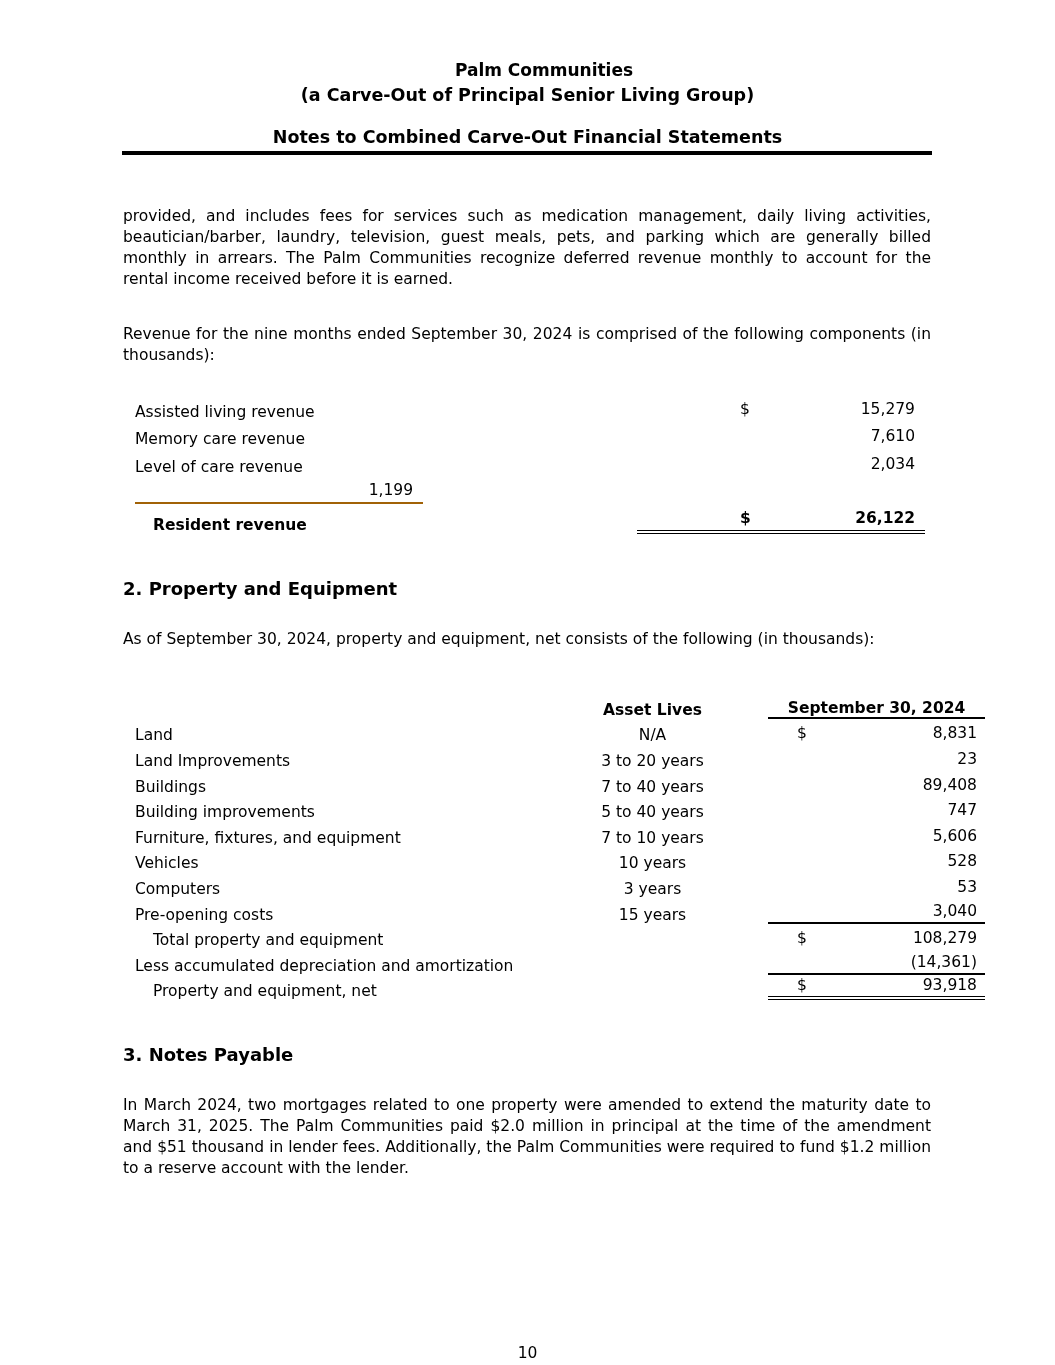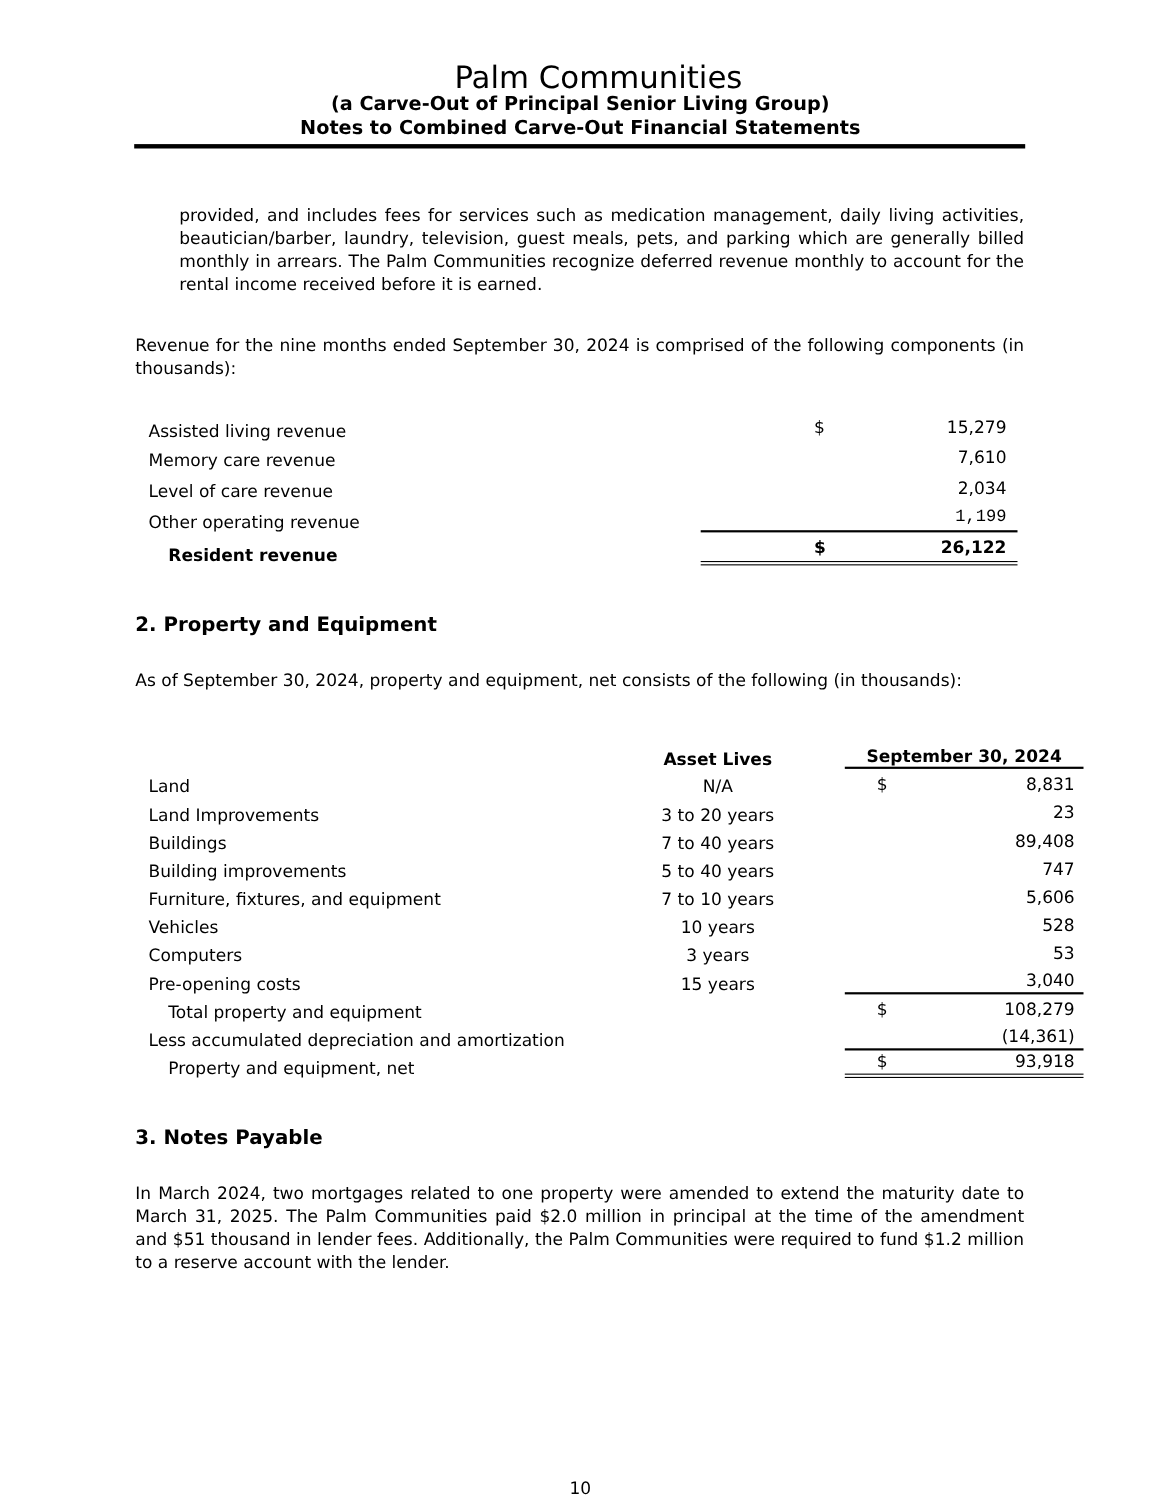--- a/index.html
+++ b/index.html
@@ -11,55 +11,55 @@
   }
   .page {
     position: relative;
     width: 1055px;
     height: 1365px;
     background: #ffffff;
     overflow: hidden;
   }
   
   .doc-header { text-align: center; padding-top: 57px; }
-  .company-name   { font-size: 28px; font-weight: normal; line-height: 27px; margin-left: 33px; }
+  .company-name   { font-size: 17px; font-weight: bold; line-height: 27px; margin-left: 33px; }
   .carveout-line  { font-size: 17.5px; font-weight: bold; line-height: 22px; }
-  .doc-title      { font-size: 17.5px; font-weight: bold; line-height: 22px; }
+  .doc-title      { font-size: 17.5px; font-weight: bold; line-height: 22px; margin-top: 20px; }
   .header-rule {
     margin: 3px 0 0 122px;
     width: 810px;
     height: 4px;
     background: #000;
   }
   
   .body-col { margin-left: 123px; width: 808px; }
   p.bodytext {
     font-size: 15.5px;
     line-height: 21px;
     text-align: justify;
   }
-  .p-continuation { margin-top: 51px; margin-left: 40px; }
+  .p-continuation { margin-top: 51px; }
   .p-revenue-intro { margin-top: 34px; }
   .p-pe-intro { margin-top: 29px; }
   .p-notes { margin-top: 29px; }
   .section-heading {
     font-size: 18px;
     font-weight: bold;
     line-height: 22px;
   }
   .h-property { margin-top: 44px; }
   .h-notes { margin-top: 44px; }
   
   .t1 { margin-left: 12px; width: 790px; margin-top: 27px; font-size: 15.5px; }
   .t1-row { display: flex; align-items: flex-end; height: 27.7px; }
   .t1-label { flex: 1; margin-top: 36px; }
   .t1-money { width: 288px; display: flex; align-items: flex-end; padding-bottom: 3px; }
   .t1-money .dollar { margin-left: 103px; width: 20px; }
   .t1-money .amount { flex: 1; text-align: right; padding-right: 10px; }
-  .t1-row.rule-under .t1-money { border-bottom: 2px solid #000000; font-family: Liberation Mono, monospace; }
+  .t1-row.rule-under .t1-money { border-bottom: 2px solid #a16207; }
   .t1-total { display: flex; align-items: flex-end; height: 30px; font-weight: bold; }
   .t1-total .t1-label { padding-left: 18px; }
   .t1-total .t1-money { border-bottom: 4px double #000; font-weight: bold; }
   
   .t2 { margin-left: 12px; width: 850px; margin-top: 43px; font-size: 15.5px; }
   .t2-head { display: flex; align-items: flex-end; height: 26px; font-weight: bold; }
   .t2-head .hd-spacer { flex: 1; }
   .t2-head .hd-life { width: 185px; text-align: center; }
   .t2-head .hd-date { width: 217px; margin-left: 23px; text-align: center; border-bottom: 2px solid #000; padding-bottom: 0; }
   .t2-row { display: flex; align-items: flex-end; height: 25.6px; }
@@ -115,21 +115,20 @@
           </span>
       </div>
       <div class="t1-row">
         <span class="t1-label">Level of care revenue</span>
         <span class="t1-money">
             <span class="dollar"></span>
             <span class="amount">2,034</span>
           </span>
       </div>
       <div class="t1-row rule-under">
-        <span class="t1-label">Other operating revenue</span>
         <span class="t1-money">
             <span class="dollar"></span>
             <span class="amount">1,199</span>
           </span>
       </div>
       <div class="t1-total">
         <span class="t1-label">Resident revenue</span>
         <span class="t1-money">
             <span class="dollar">$</span>
             <span class="amount">26,122</span>

